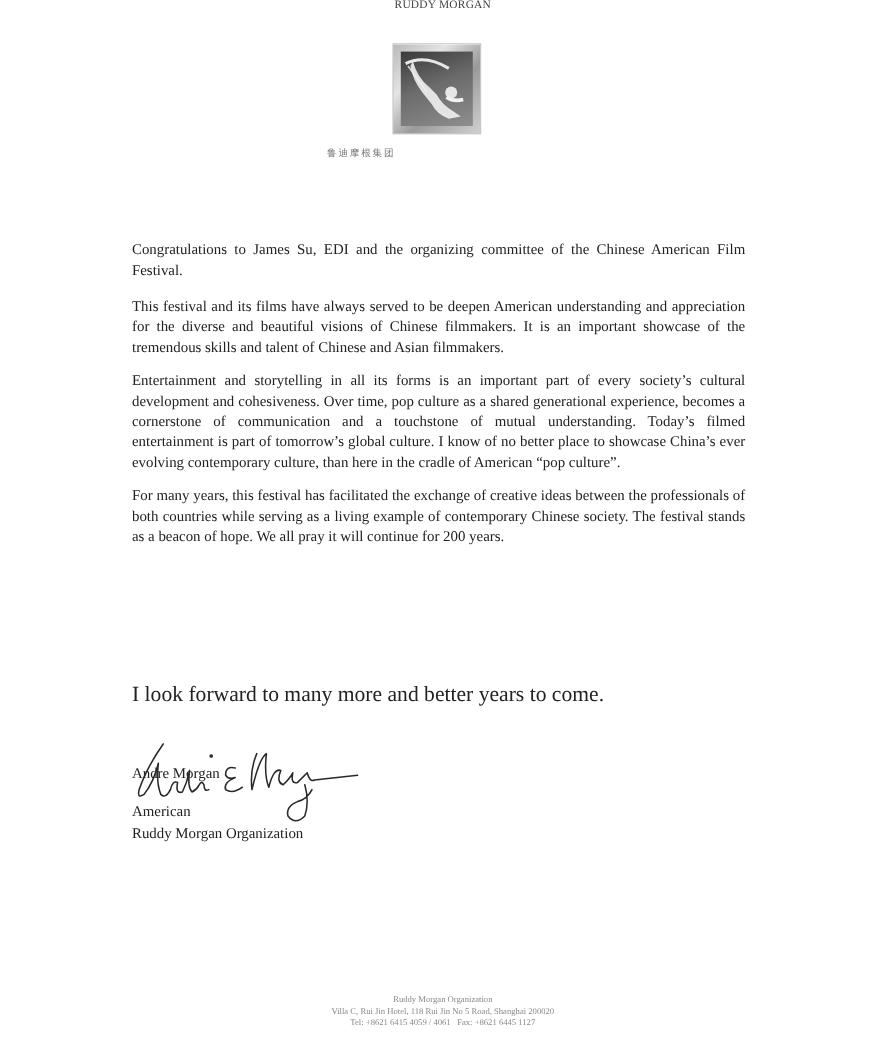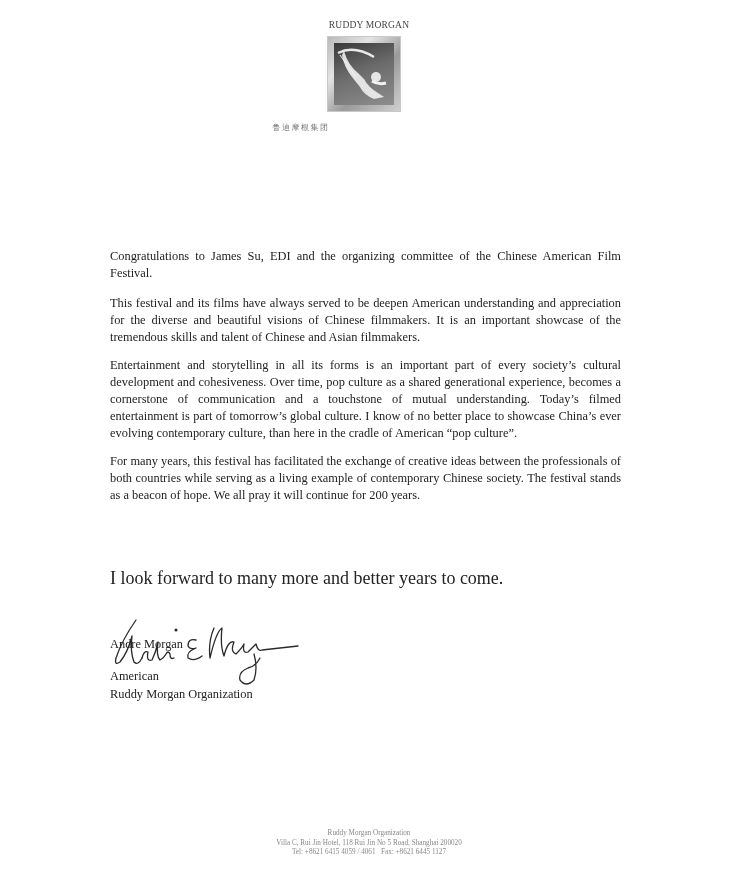--- a/index.html
+++ b/index.html
@@ -1,31 +1,31 @@
 <!DOCTYPE html>
 <html><head>
 <meta charset="utf-8">
 <style>
   html, body { margin:0; padding:0; background:#ffffff; }
   body { width:738px; height:887px; position:relative; overflow:hidden;
          font-family:"Liberation Serif","DejaVu Serif",serif; color:#222; }
-  .letterhead { position:absolute; top:20px; left:0; width:738px; text-align:center; }
+  .letterhead { position:absolute; top:0; left:0; width:738px; text-align:center; }
   .org-name { font-size:9.5px; line-height:11px; letter-spacing:0.2px; color:#444; }
   .logo { position:absolute; top:37px; left:328px; width:72px; height:74px;
           background:linear-gradient(135deg,#b9b9b9 0%,#e4e4e4 30%,#9a9a9a 60%,#d0d0d0 100%);
           box-shadow:0 0 0 1px #c8c8c8; }
   .logo-inner { position:absolute; left:6px; top:6px; width:60px; height:62px;
                 background:linear-gradient(160deg,#3a3a3a 0%,#6b6b6b 45%,#8e8e8e 100%); }
   .logo svg { position:absolute; left:6px; top:6px; }
   .chinese { position:absolute; top:122px; left:0; width:602px; text-align:center;
              font-family:"DejaVu Sans",sans-serif; font-size:8px; letter-spacing:1.5px; color:#777; }
   .body-text { position:absolute; left:110px; top:200px; width:511px;
                font-size:12.4px; line-height:17px; text-align:justify; color:#222; }
   .body-text p { margin:0 0 11px 0; }
-  .body-text p.p1 { margin-bottom:13px;margin-top:48px; }
+  .body-text p.p1 { margin-bottom:13px; }
   .closing { position:absolute; left:110px; top:570px; font-size:18px; line-height:17px; }
   .signer { position:absolute; left:110px; top:603px; font-size:12.4px; line-height:17px;margin-top:33px; }
   .signature { position:absolute; left:108px; top:612px; }
   .title-line { position:absolute; left:110px; top:668px; font-size:12.4px; line-height:17px; }
   .org-line { position:absolute; left:110px; top:686px; font-size:12.4px; line-height:17px; }
   .footer { position:absolute; top:829px; left:0; width:738px; text-align:center;
             font-size:7.2px; line-height:9.5px; color:#888; }
 </style>
 </head>
 <body>

